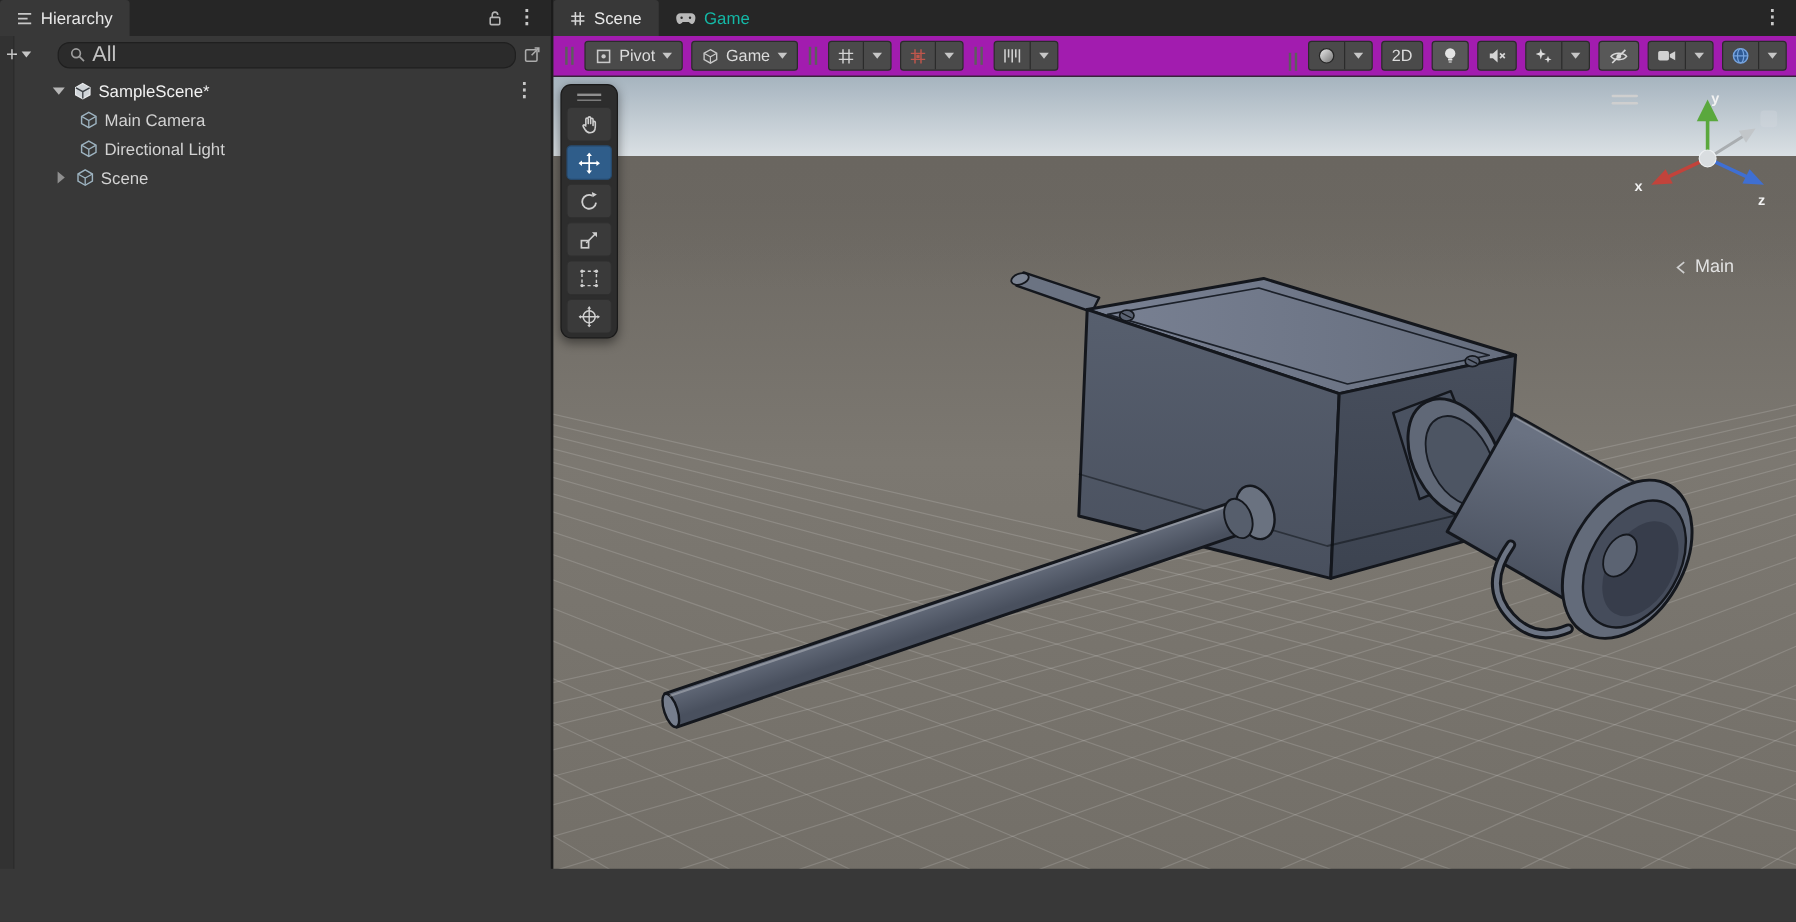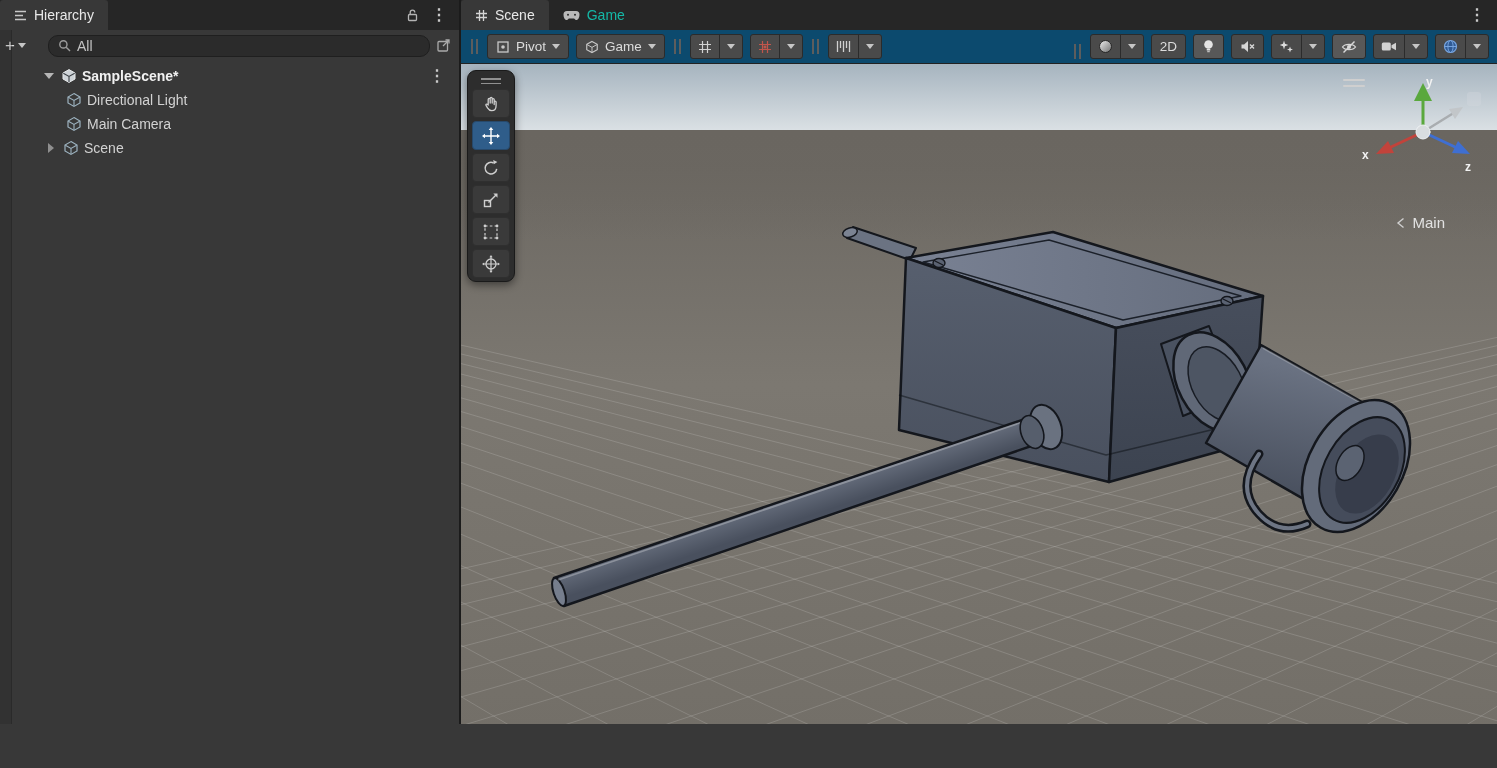--- a/index.html
+++ b/index.html
@@ -19,37 +19,37 @@
   .strip-actions { margin-left:auto; display:flex; align-items:center; gap:12px; padding-right:12px; }
   .kebab { color:#c8c8c8; font-size:16px; font-weight:bold; line-height:1; }
 
   .searchrow { height:31px; flex:none; display:flex; align-items:center; padding:0 8px 0 5px; gap:6px; }
   .add-btn { display:flex; align-items:center; gap:3px; color:#dcdcdc; }
   .add-plus { font-size:17px; line-height:1; }
   .caret { width:0; height:0; border-left:4px solid transparent; border-right:4px solid transparent;
     border-top:5px solid #c6c6c6; }
   .searchfield { flex:1; height:22px; margin-left:16px; background:#2b2b2b; border:1px solid #1f1f1f;
     border-radius:10px; display:flex; align-items:center; gap:6px; padding:0 9px;
-    color:#c2c2c2; font-size:14px; }
+    color:#c2c2c2; font-size:18px; }
 
   .tree { padding-top:3px; font-size:14px; color:#d2d2d2; }
   .trow { height:24px; display:flex; align-items:center; gap:5px; }
   .trow.root { padding-left:42px; }
   .trow.child { padding-left:66px; }
   .arrow-slot { width:14px; flex:none; display:flex; justify-content:center; }
   .tri-down { width:0;height:0; border-left:5px solid transparent; border-right:5px solid transparent;
     border-top:6px solid #b6b6b6; }
   .tri-right { width:0;height:0; border-top:5px solid transparent; border-bottom:5px solid transparent;
     border-left:6px solid #8f8f8f; }
-  .root .rowlabel { color:#f1f1f1; font-weight:700; }
+  .root .rowlabel { color:#f1f1f1; font-weight:400; }
   .row-kebab { margin-left:auto; margin-right:14px; }
 
   
   .scene-panel { flex:1; min-width:0; display:flex; flex-direction:column; }
-  .scene-toolbar { height:34px; flex:none; background:#0c4a6e; border-bottom:1px solid #222;
+  .scene-toolbar { height:34px; flex:none; background:#a21caf; border-bottom:1px solid #222;
     display:flex; align-items:center; gap:7px; padding:0 8px; }
   .vsep { width:7px; height:15px; border-left:2px solid #5d5d5d; border-right:2px solid #5d5d5d; margin:0 2px; flex:none;}
   .tbtn { height:25px; background:#4a4a4a; border:1px solid #2b2b2b; border-radius:3px;
     display:flex; align-items:center; gap:6px; padding:0 8px; color:#dcdcdc; font-size:13.5px; }
   .tbtn.on { background:#585858; }
   .tsplit { height:25px; display:flex; align-items:stretch; background:#4a4a4a;
     border:1px solid #2b2b2b; border-radius:3px; overflow:hidden; }
   .tseg { display:flex; align-items:center; padding:0 7px; }
   .tseg + .tseg { border-left:1px solid #2b2b2b; }
   .right-cluster { margin-left:auto; display:flex; align-items:flex-end; gap:7px; }
@@ -129,28 +129,28 @@
             <path d="M2.3 5.2L8 8.4l5.7-3.2M8 8.4V14" stroke="#3a3f44" stroke-width="1.1" fill="none"></path>
           </svg>
         <span class="rowlabel">SampleScene*</span>
         <span class="kebab row-kebab">⋮</span>
       </div>
       <div class="trow child">
         <svg width="16" height="16" viewBox="0 0 16 16">
             <path d="M8 1.6L14 5v6l-6 3.4L2 11V5z" fill="none" stroke="#9db3c0" stroke-width="1.2"></path>
             <path d="M2.3 5.2L8 8.4l5.7-3.2M8 8.4V14" stroke="#9db3c0" stroke-width="1.1" fill="none"></path>
           </svg>
-        <span class="rowlabel">Directional Light</span>
+        <span class="rowlabel">Main Camera</span>
       </div>
       <div class="trow child">
         <svg width="16" height="16" viewBox="0 0 16 16">
             <path d="M8 1.6L14 5v6l-6 3.4L2 11V5z" fill="none" stroke="#9db3c0" stroke-width="1.2"></path>
             <path d="M2.3 5.2L8 8.4l5.7-3.2M8 8.4V14" stroke="#9db3c0" stroke-width="1.1" fill="none"></path>
           </svg>
-        <span class="rowlabel">Main Camera</span>
+        <span class="rowlabel">Directional Light</span>
       </div>
       <div class="trow" style="padding-left:44px">
         <span class="arrow-slot">
             <span class="tri-right"></span>
           </span>
         <svg width="16" height="16" viewBox="0 0 16 16">
             <path d="M8 1.6L14 5v6l-6 3.4L2 11V5z" fill="none" stroke="#9db3c0" stroke-width="1.2"></path>
             <path d="M2.3 5.2L8 8.4l5.7-3.2M8 8.4V14" stroke="#9db3c0" stroke-width="1.1" fill="none"></path>
           </svg>
         <span class="rowlabel">Scene</span>

